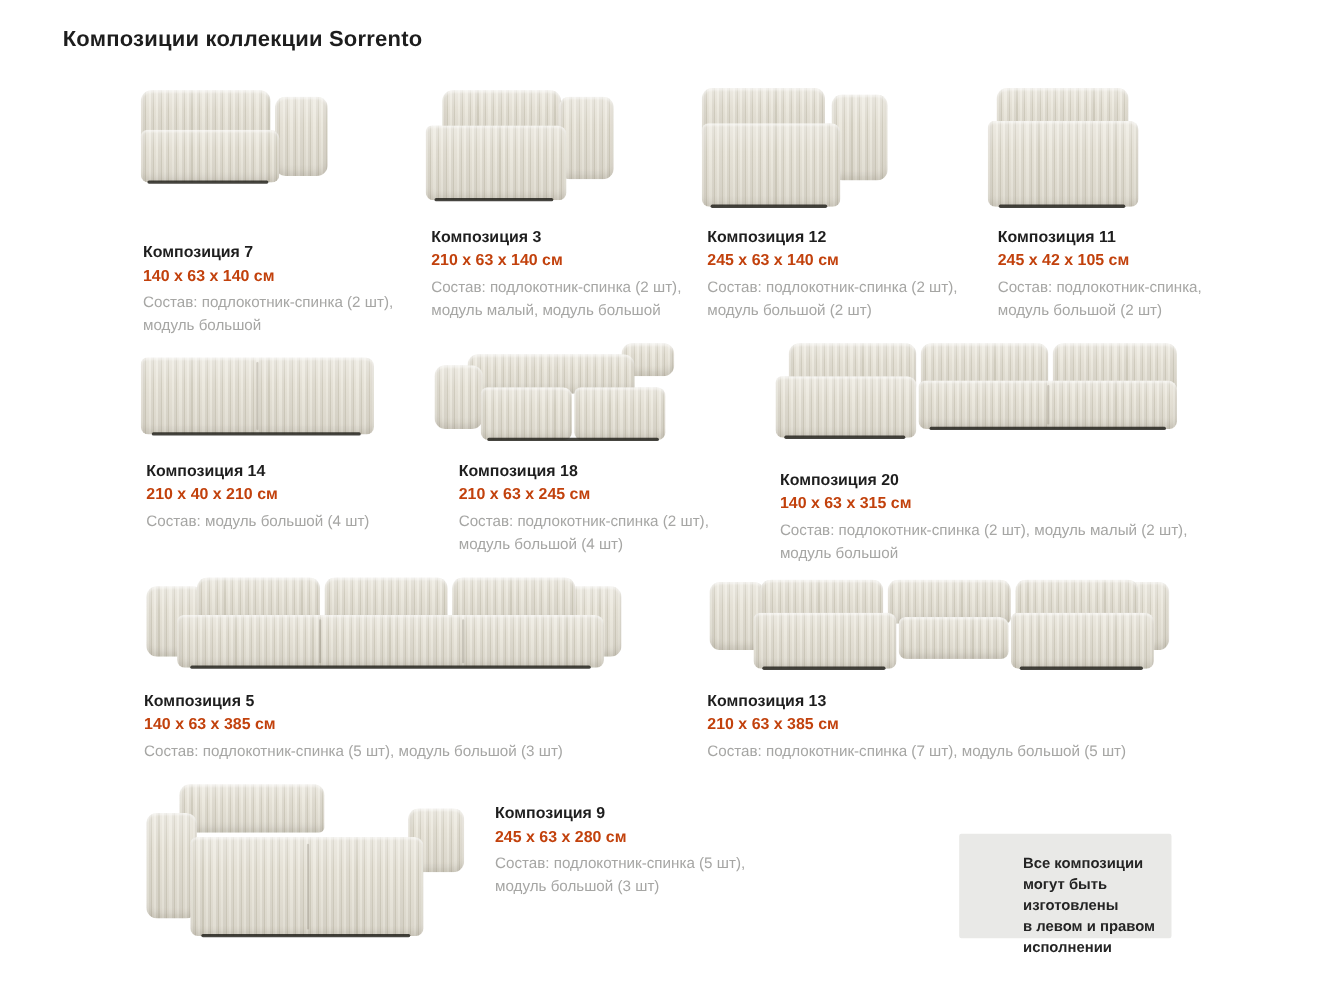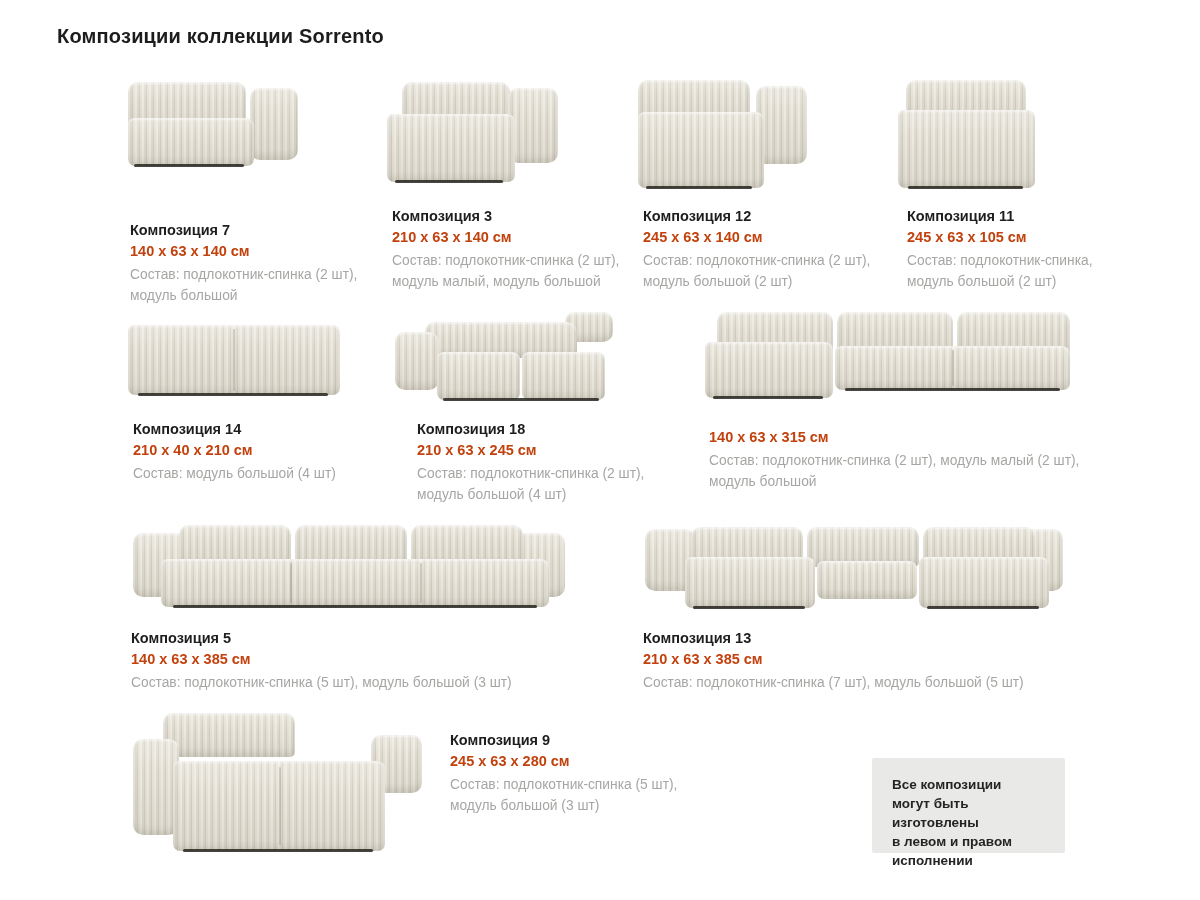--- a/index.html
+++ b/index.html
@@ -46,20 +46,21 @@
 
   
   .note-box {
     position: absolute; left: 872px; top: 758px; width: 193px; height: 95px;
     background: #e9e9e7; border-radius: 2px; box-sizing: border-box;
     padding: 17px 14px 0 20px;
   }
   .note-text {
     font-size: 13.5px; font-weight: 700; color: #242424; line-height: 19px;
     white-space: pre-line;
+    margin-left: 38px;
   }
 </style>
 </head>
 <body>
 
 <div class="stage">
 
   <div class="page-title">Композиции коллекции Sorrento</div>
 
   <div class="sofa" style="left:128px;top:82px;width:170px;height:84px">
@@ -102,21 +103,21 @@
 модуль малый, модуль большой</div>
   </div>
   <div class="comp-text" style="left:643px;top:206px;width:255px">
     <div class="comp-name">Композиция 12</div>
     <div class="comp-dims">245 x 63 x 140 см</div>
     <div class="comp-parts">Состав: подлокотник-спинка (2 шт),
 модуль большой (2 шт)</div>
   </div>
   <div class="comp-text" style="left:907px;top:206px;width:255px">
     <div class="comp-name">Композиция 11</div>
-    <div class="comp-dims">245 x 63 x 105 см</div>
+    <div class="comp-dims">245 x 42 x 105 см</div>
     <div class="comp-parts">Состав: подлокотник-спинка,
 модуль большой (2 шт)</div>
   </div>
 
   <div class="sofa" style="left:128px;top:325px;width:212px;height:73px">
     <div class="part seat" style="left:0;top:0;width:212px;height:70px"></div>
     <div class="seam" style="left:105px;top:4px;height:62px"></div>
     <div class="plinth" style="left:10px;top:68px;width:190px"></div>
   </div>
 
@@ -145,20 +146,21 @@
     <div class="comp-dims">210 x 40 x 210 см</div>
     <div class="comp-parts">Состав: модуль большой (4 шт)</div>
   </div>
   <div class="comp-text" style="left:417px;top:419px;width:260px">
     <div class="comp-name">Композиция 18</div>
     <div class="comp-dims">210 x 63 x 245 см</div>
     <div class="comp-parts">Состав: подлокотник-спинка (2 шт),
 модуль большой (4 шт)</div>
   </div>
   <div class="comp-text" style="left:709px;top:427px;width:430px">
+    <div class="comp-name">Композиция 20</div>
     <div class="comp-dims">140 x 63 x 315 см</div>
     <div class="comp-parts">Состав: подлокотник-спинка (2 шт), модуль малый (2 шт),
 модуль большой</div>
   </div>
 
   <div class="sofa" style="left:133px;top:525px;width:432px;height:85px">
     <div class="part arm" style="left:0;top:8px;width:52px;height:64px"></div>
     <div class="part arm" style="left:380px;top:8px;width:52px;height:64px"></div>
     <div class="part back" style="left:46px;top:0;width:112px;height:42px"></div>
     <div class="part back" style="left:162px;top:0;width:112px;height:42px"></div>

